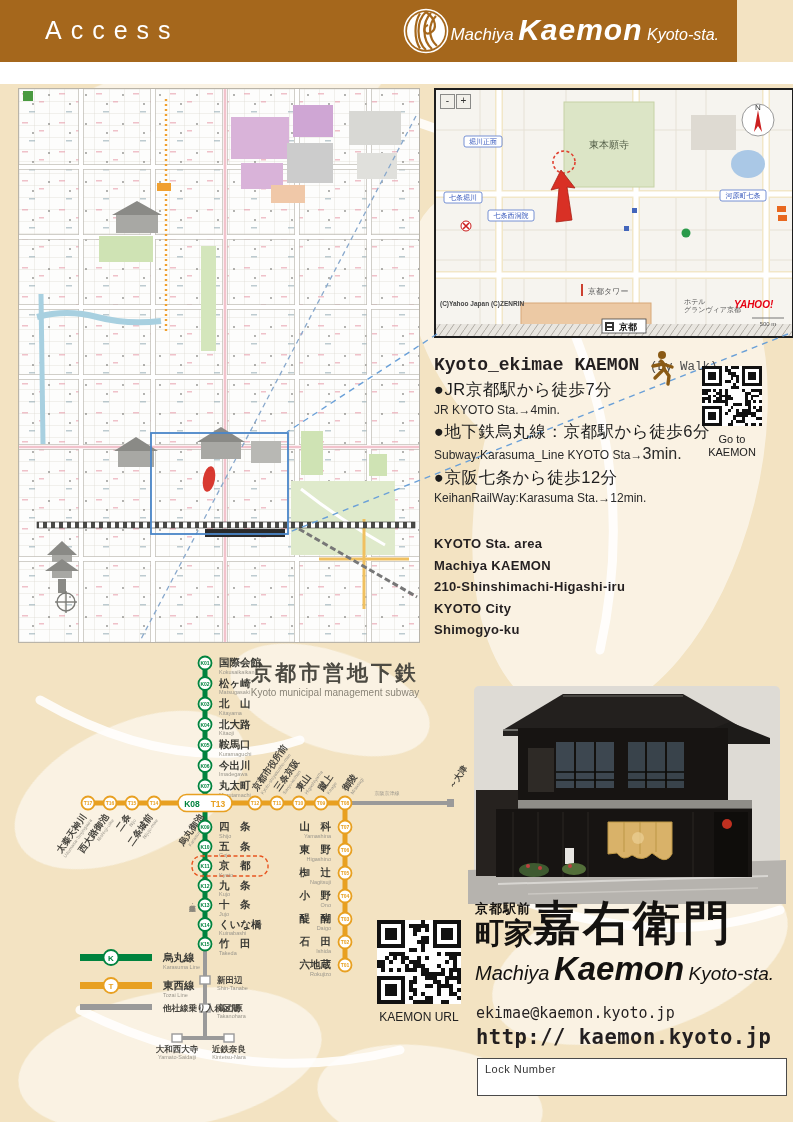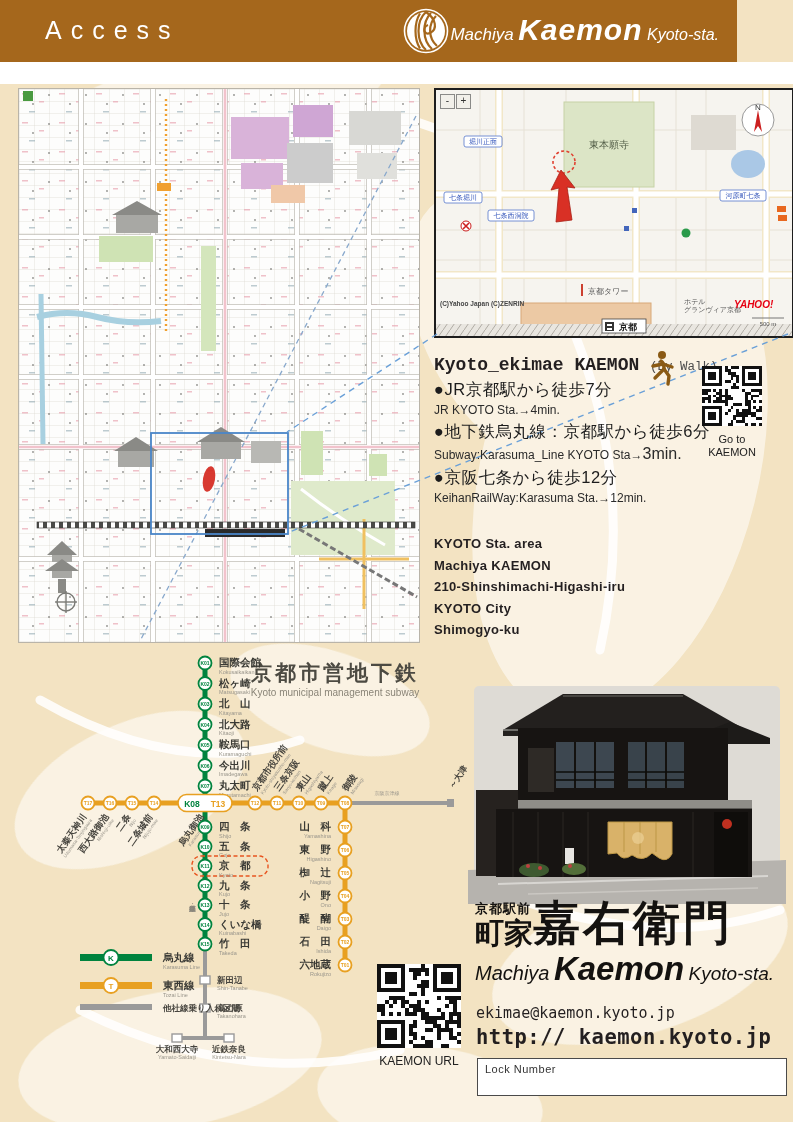--- a/index.html
+++ b/index.html
@@ -25,21 +25,21 @@
   
   #access{position:absolute;left:434px;top:352px;width:268px;z-index:4;}
   #access .tjp{font-size:15px;font-weight:bold;letter-spacing:1px;white-space:nowrap;}
   #access .ten{font-size:18px;font-weight:bold;margin-top:3px;white-space:nowrap;font-family:Liberation Mono, monospace;}
   #access .ten .byw{font-size:12.5px;font-weight:normal;color:#4c4c4c;}
   #access .rjp{font-size:16.5px;margin-top:4px;letter-spacing:.5px;white-space:nowrap;color:#1c1c1c;}
   #access .ren{font-size:12px;margin-top:2px;color:#2a2a2a;white-space:nowrap;}
   #access .ren .big{font-size:16px;}
   #walkman{position:absolute;left:645px;top:350px;z-index:4;}
   #qr1wrap{position:absolute;left:700px;top:366px;width:64px;z-index:4;text-align:center;}
-  #qr2wrap{position:absolute;left:376px;top:964px;width:86px;z-index:5;text-align:center;}
+  #qr2wrap{position:absolute;left:376px;top:920px;width:86px;z-index:5;text-align:center;}
   .qrcap{font-size:11px;color:#222;margin-top:3px;line-height:13px;}
   #address{position:absolute;left:434px;top:533px;z-index:4;font-size:13px;font-weight:bold;line-height:21.5px;letter-spacing:.3px;}
   
   #subway-svg{position:absolute;left:55px;top:648px;z-index:2;}
   .sw-title{font-family:"Liberation Sans",sans-serif;font-size:21px;font-weight:bold;fill:#4c4a42;letter-spacing:3px;}
   .sw-sub{font-size:10px;fill:#8a8578;}
   .sw-name{font-size:10.5px;font-weight:bold;fill:#3a3a35;}
   .sw-rom{font-size:5.5px;fill:#9a968c;}
   .sw-code{font-size:5px;font-weight:bold;}
   .sw-code2{font-size:8.5px;font-weight:bold;}

